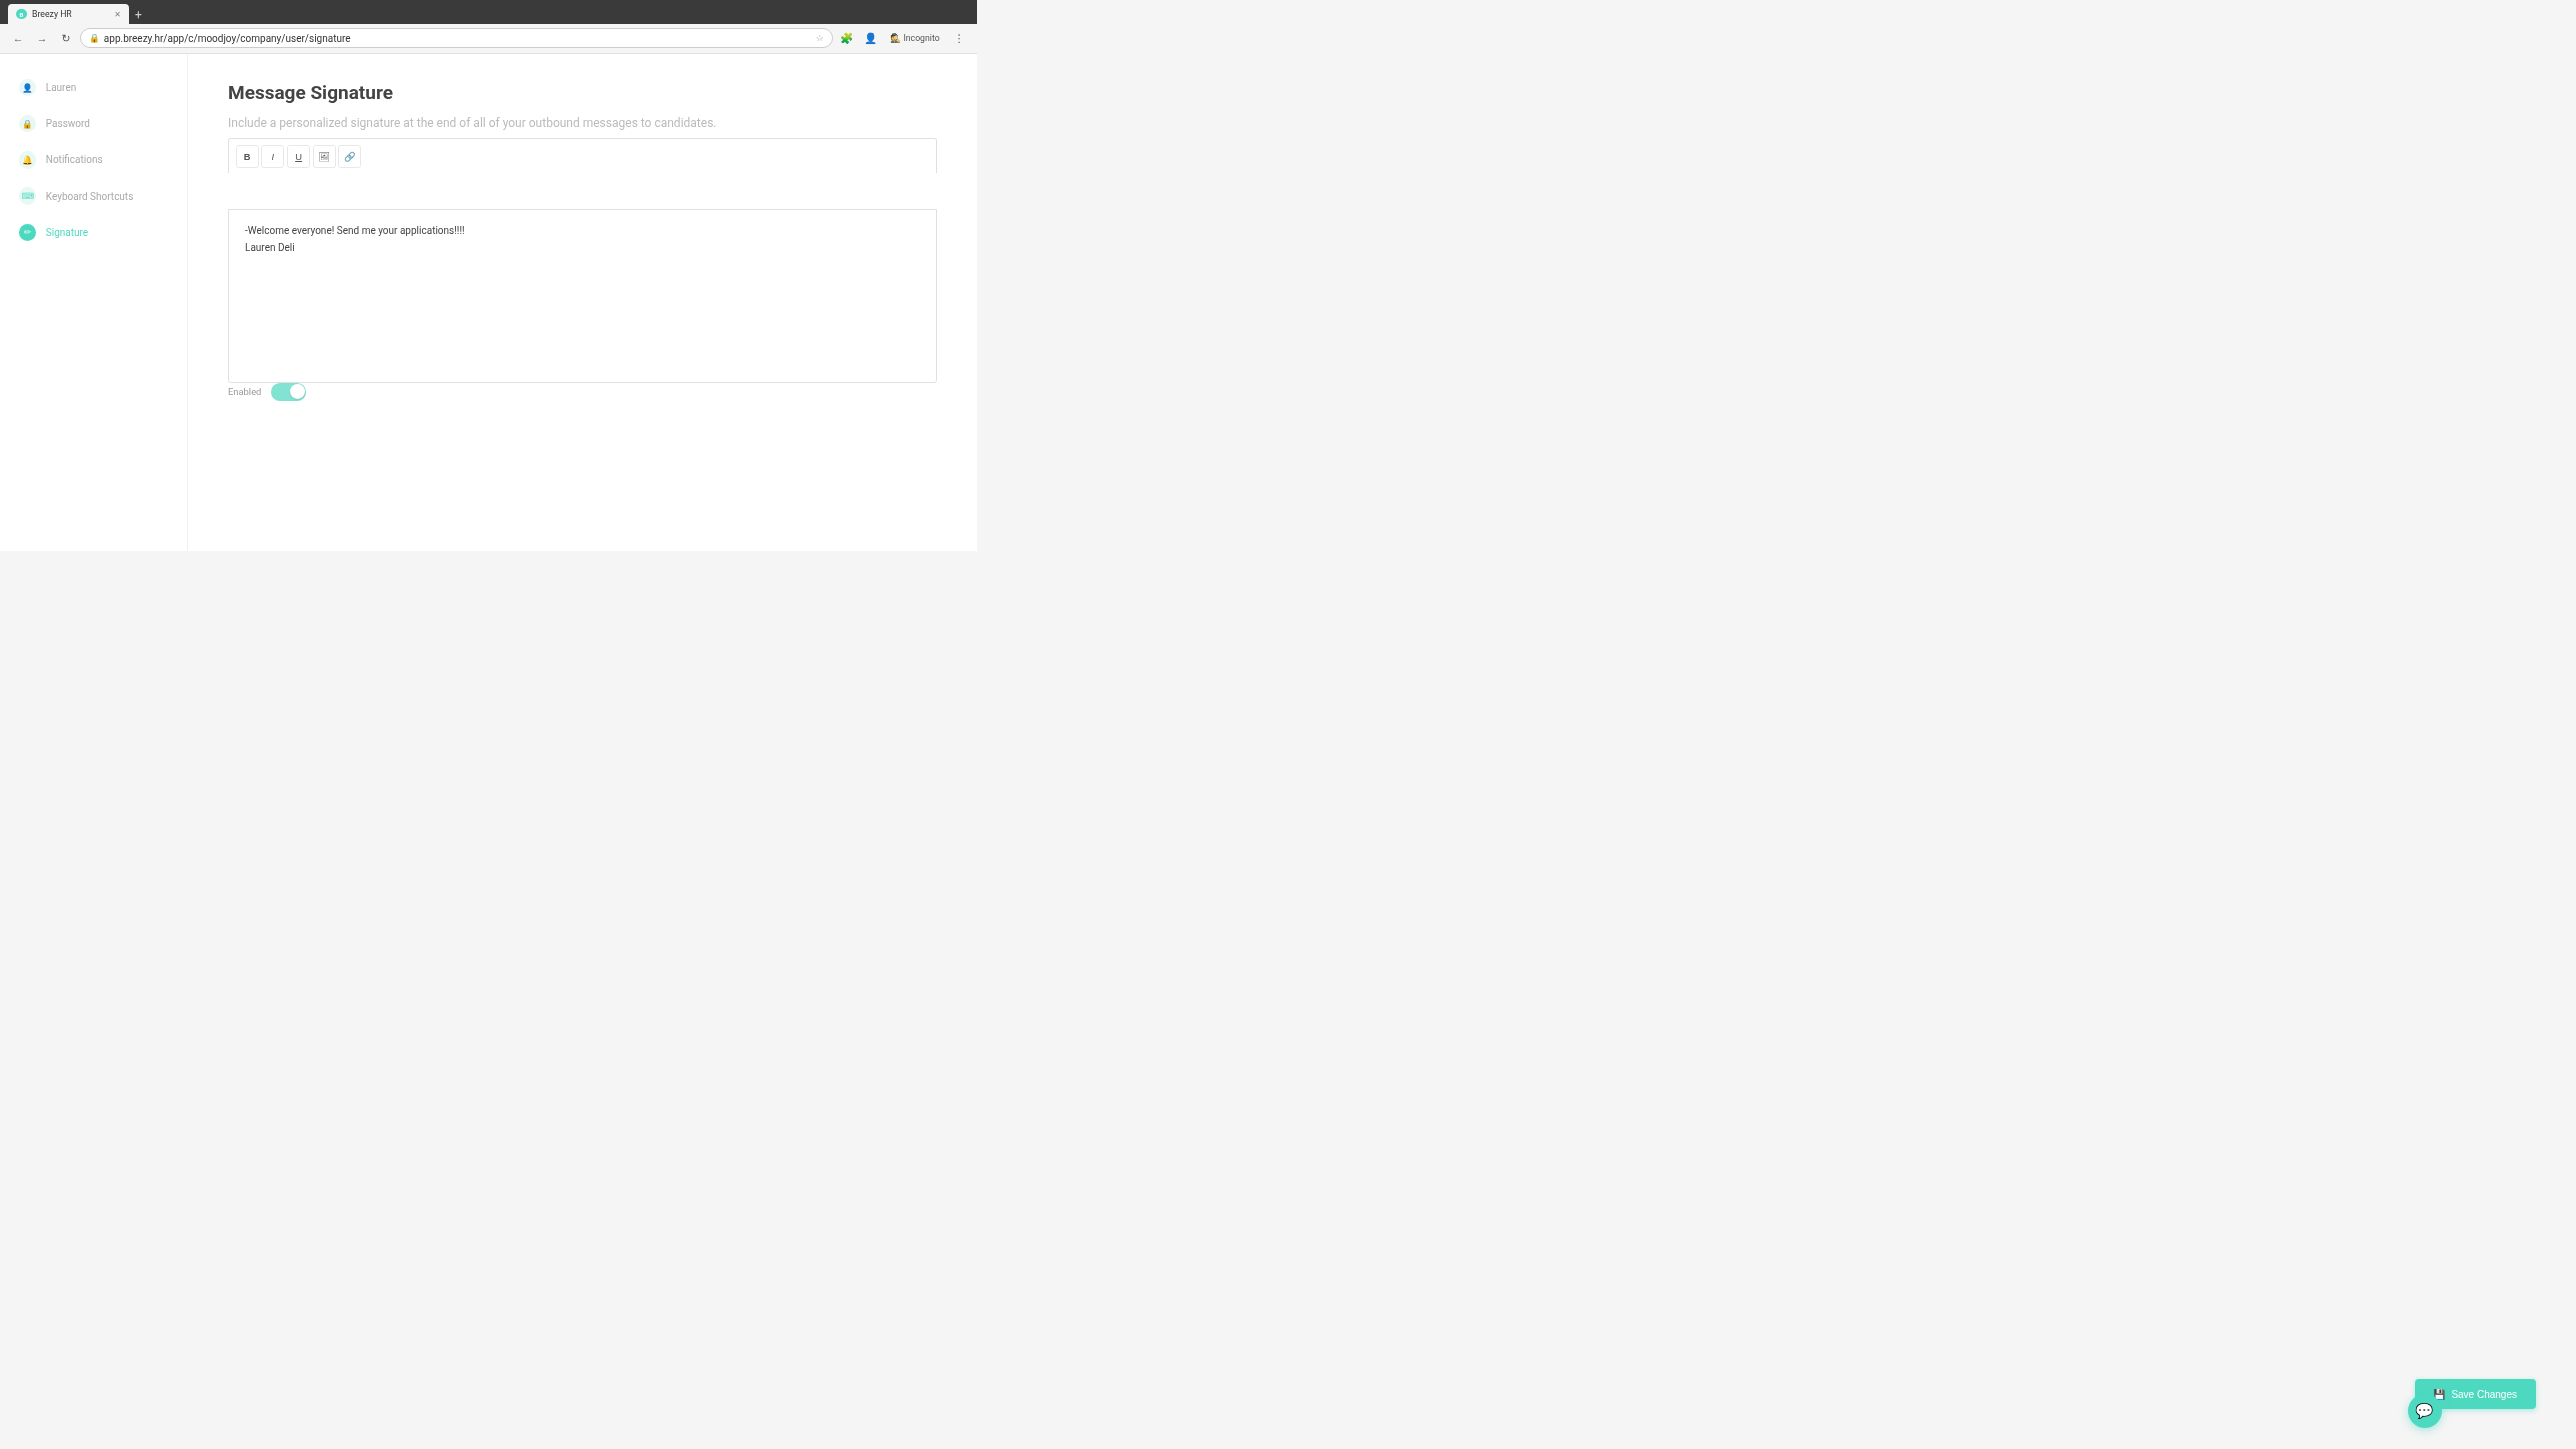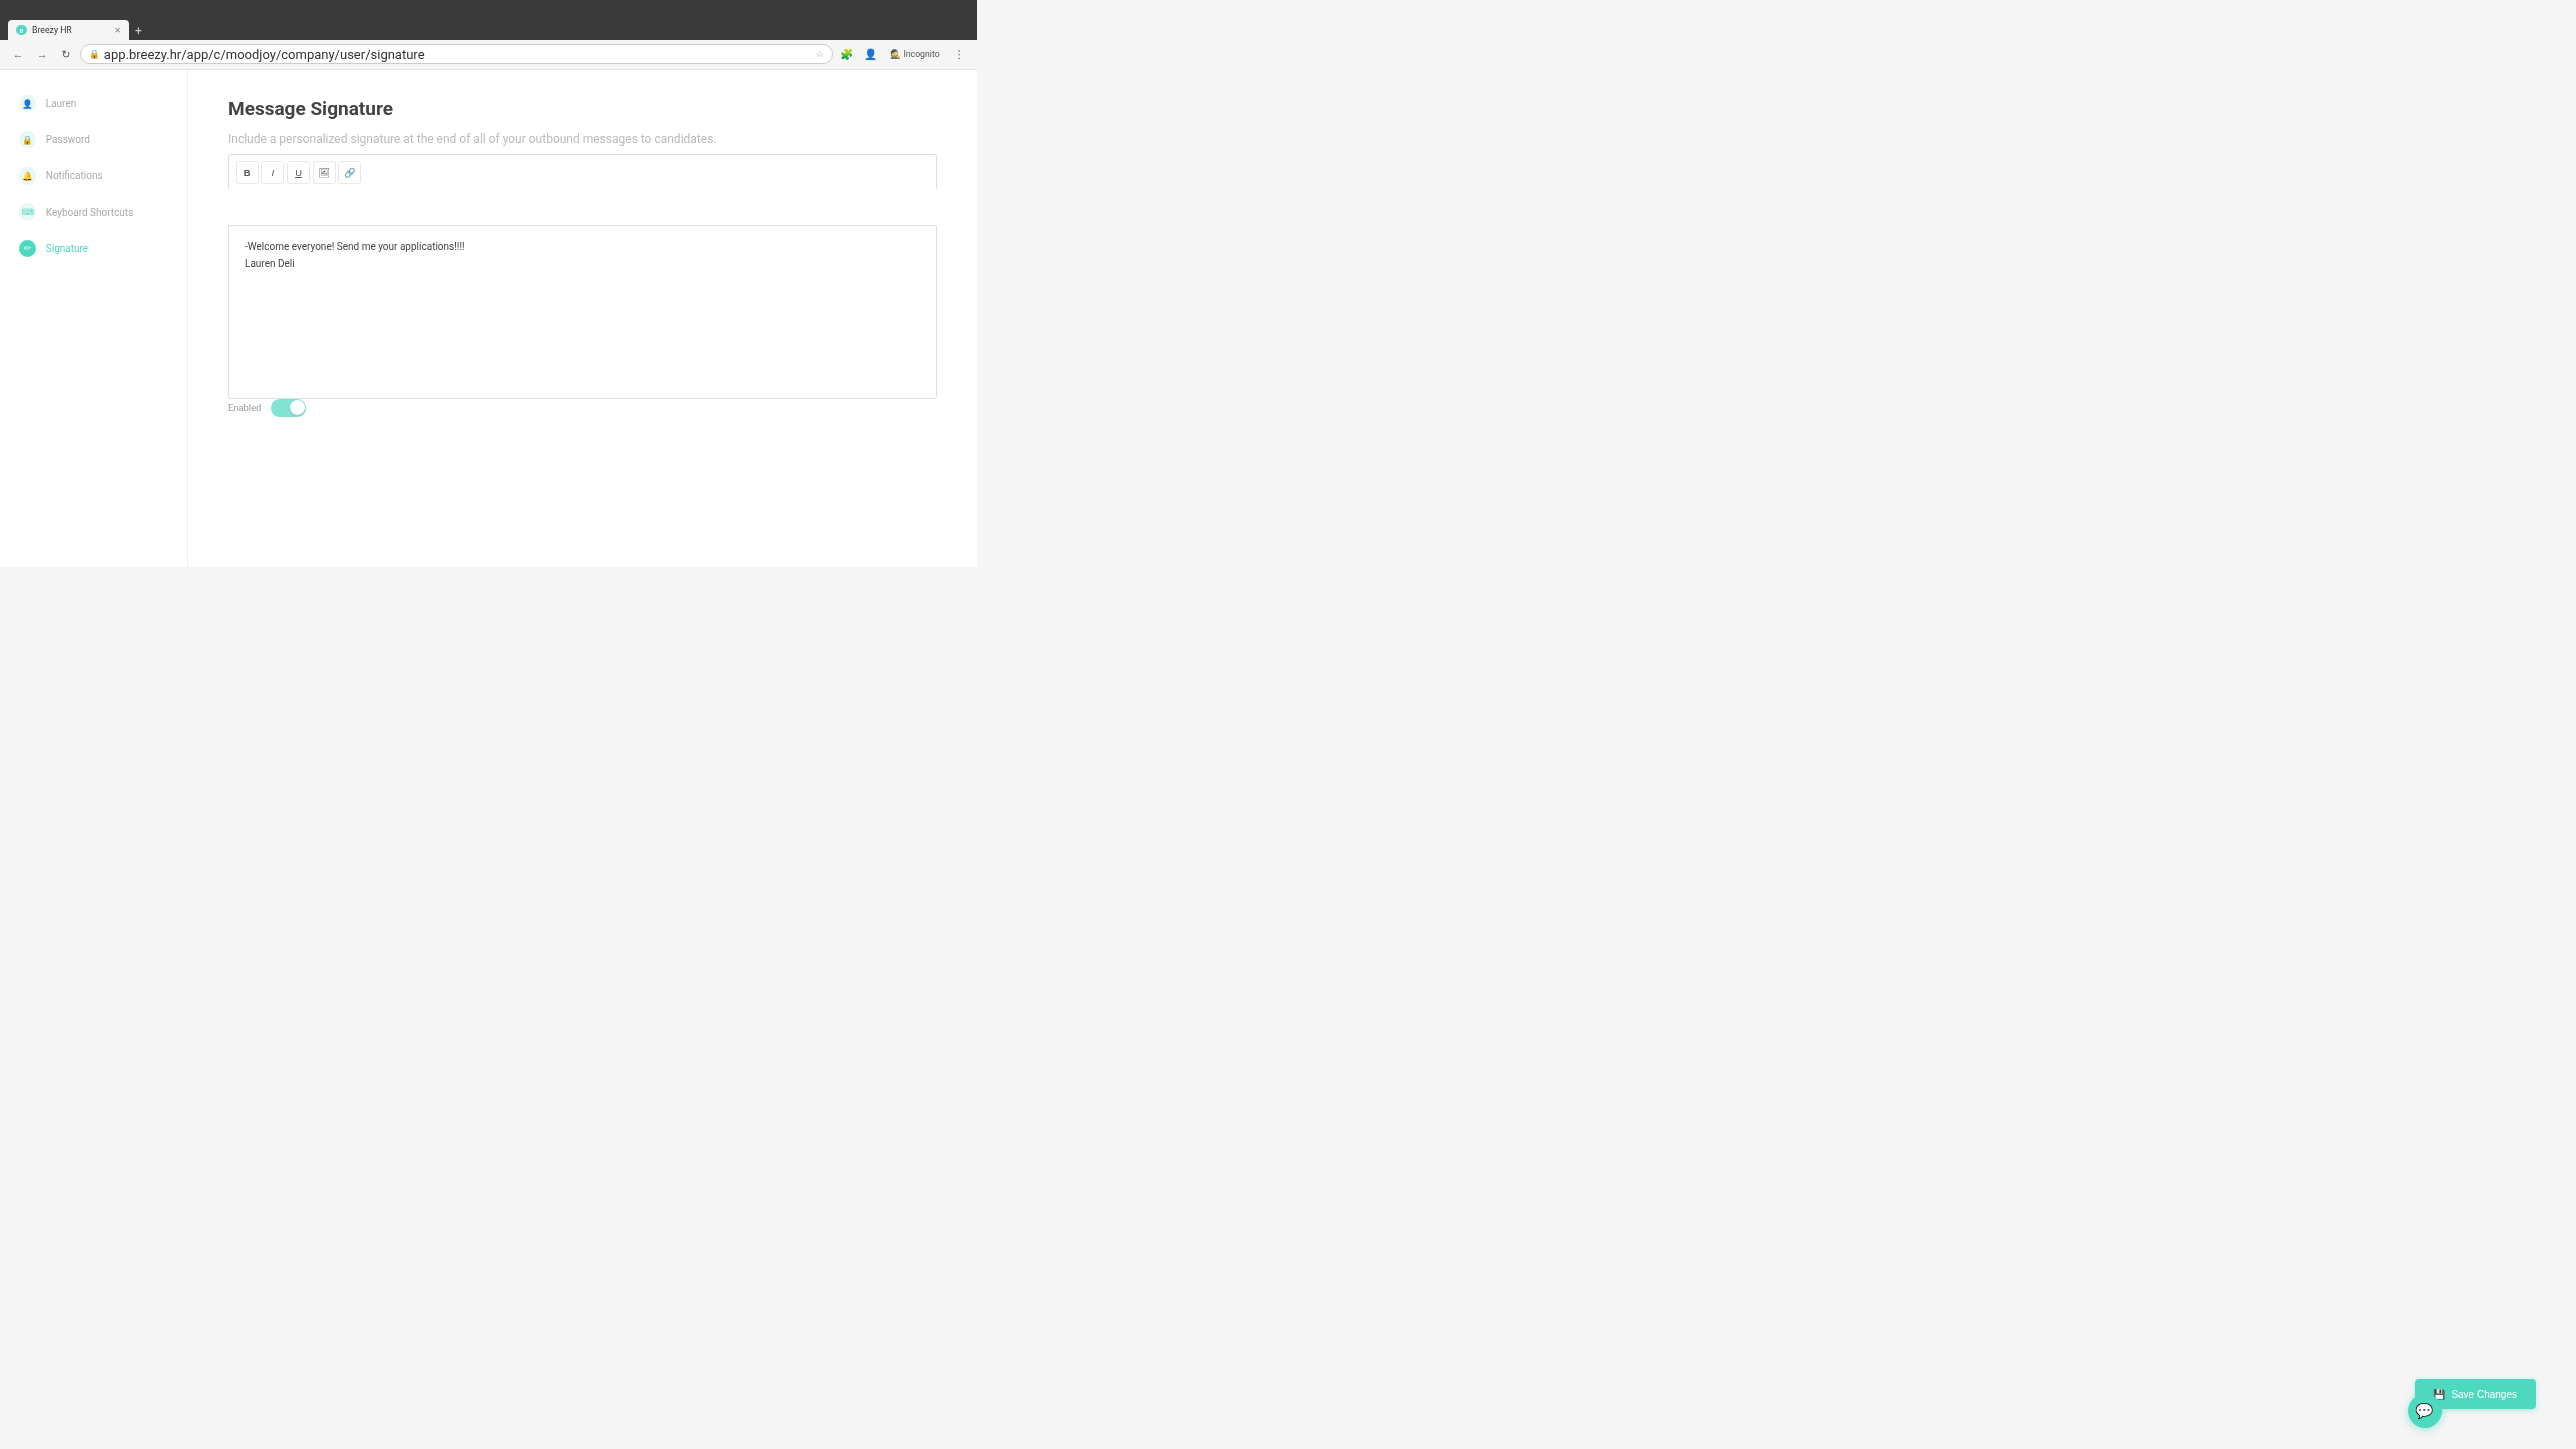--- a/index.html
+++ b/index.html
@@ -6,21 +6,21 @@
     body {
       font-family: -apple-system, BlinkMacSystemFont, 'Segoe UI', Roboto, sans-serif;
       background: #f5f5f5;
       width: 977px;
       height: 580px;
       overflow: hidden;
       font-size: 10.7px;
     }
     .tab-bar {
       background: #3a3a3a;
-      height: 40px;
+      height: 24px;
       display: flex;
       align-items: flex-end;
       padding: 0 8px;
     }
     .tab {
       background: #f5f5f5;
       height: 20px;
       display: flex;
       align-items: center;
       padding: 0 8px;
@@ -87,21 +87,21 @@
       border-radius: 10.7px;
       background: white;
       padding: 0 8px;
       font-size: 8.7px;
       color: #333;
       display: flex;
       align-items: center;
       gap: 4px;
     }
     .address-text {
-      font-size: 13px;
+      font-size: 10px;
       color: #333;
       flex: 1;
     }
     .nav-actions {
       display: flex;
       align-items: center;
       gap: 4px;
     }
     .incognito-badge {
       display: flex;

